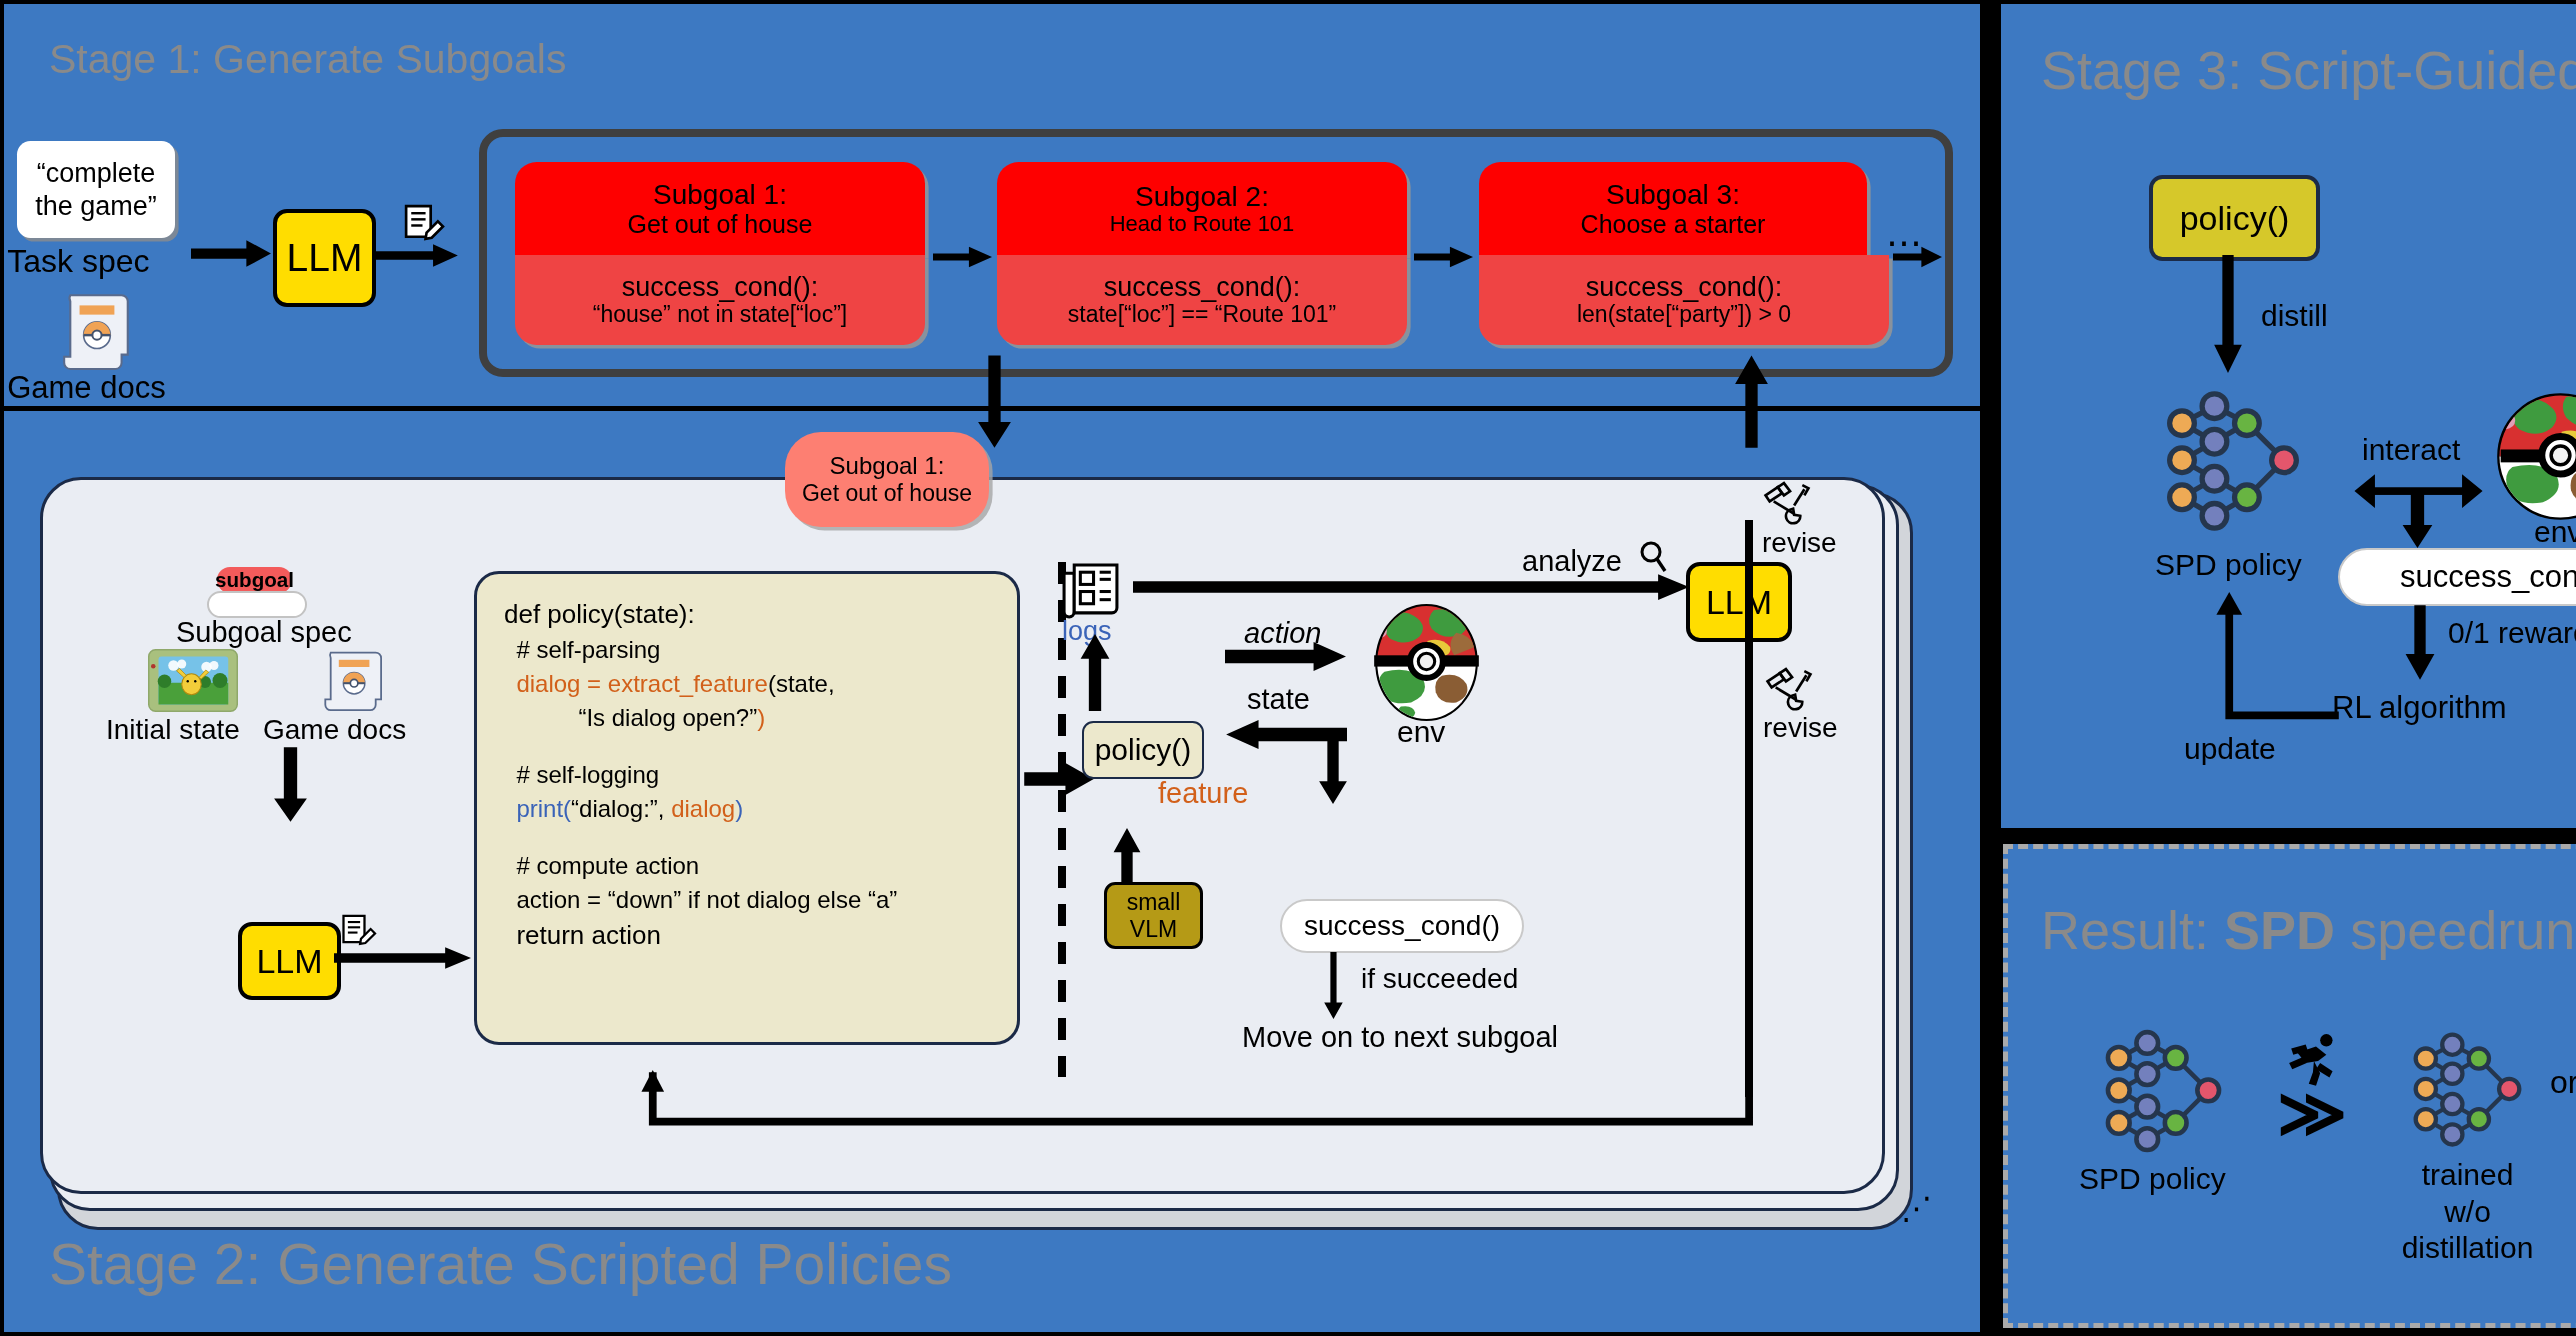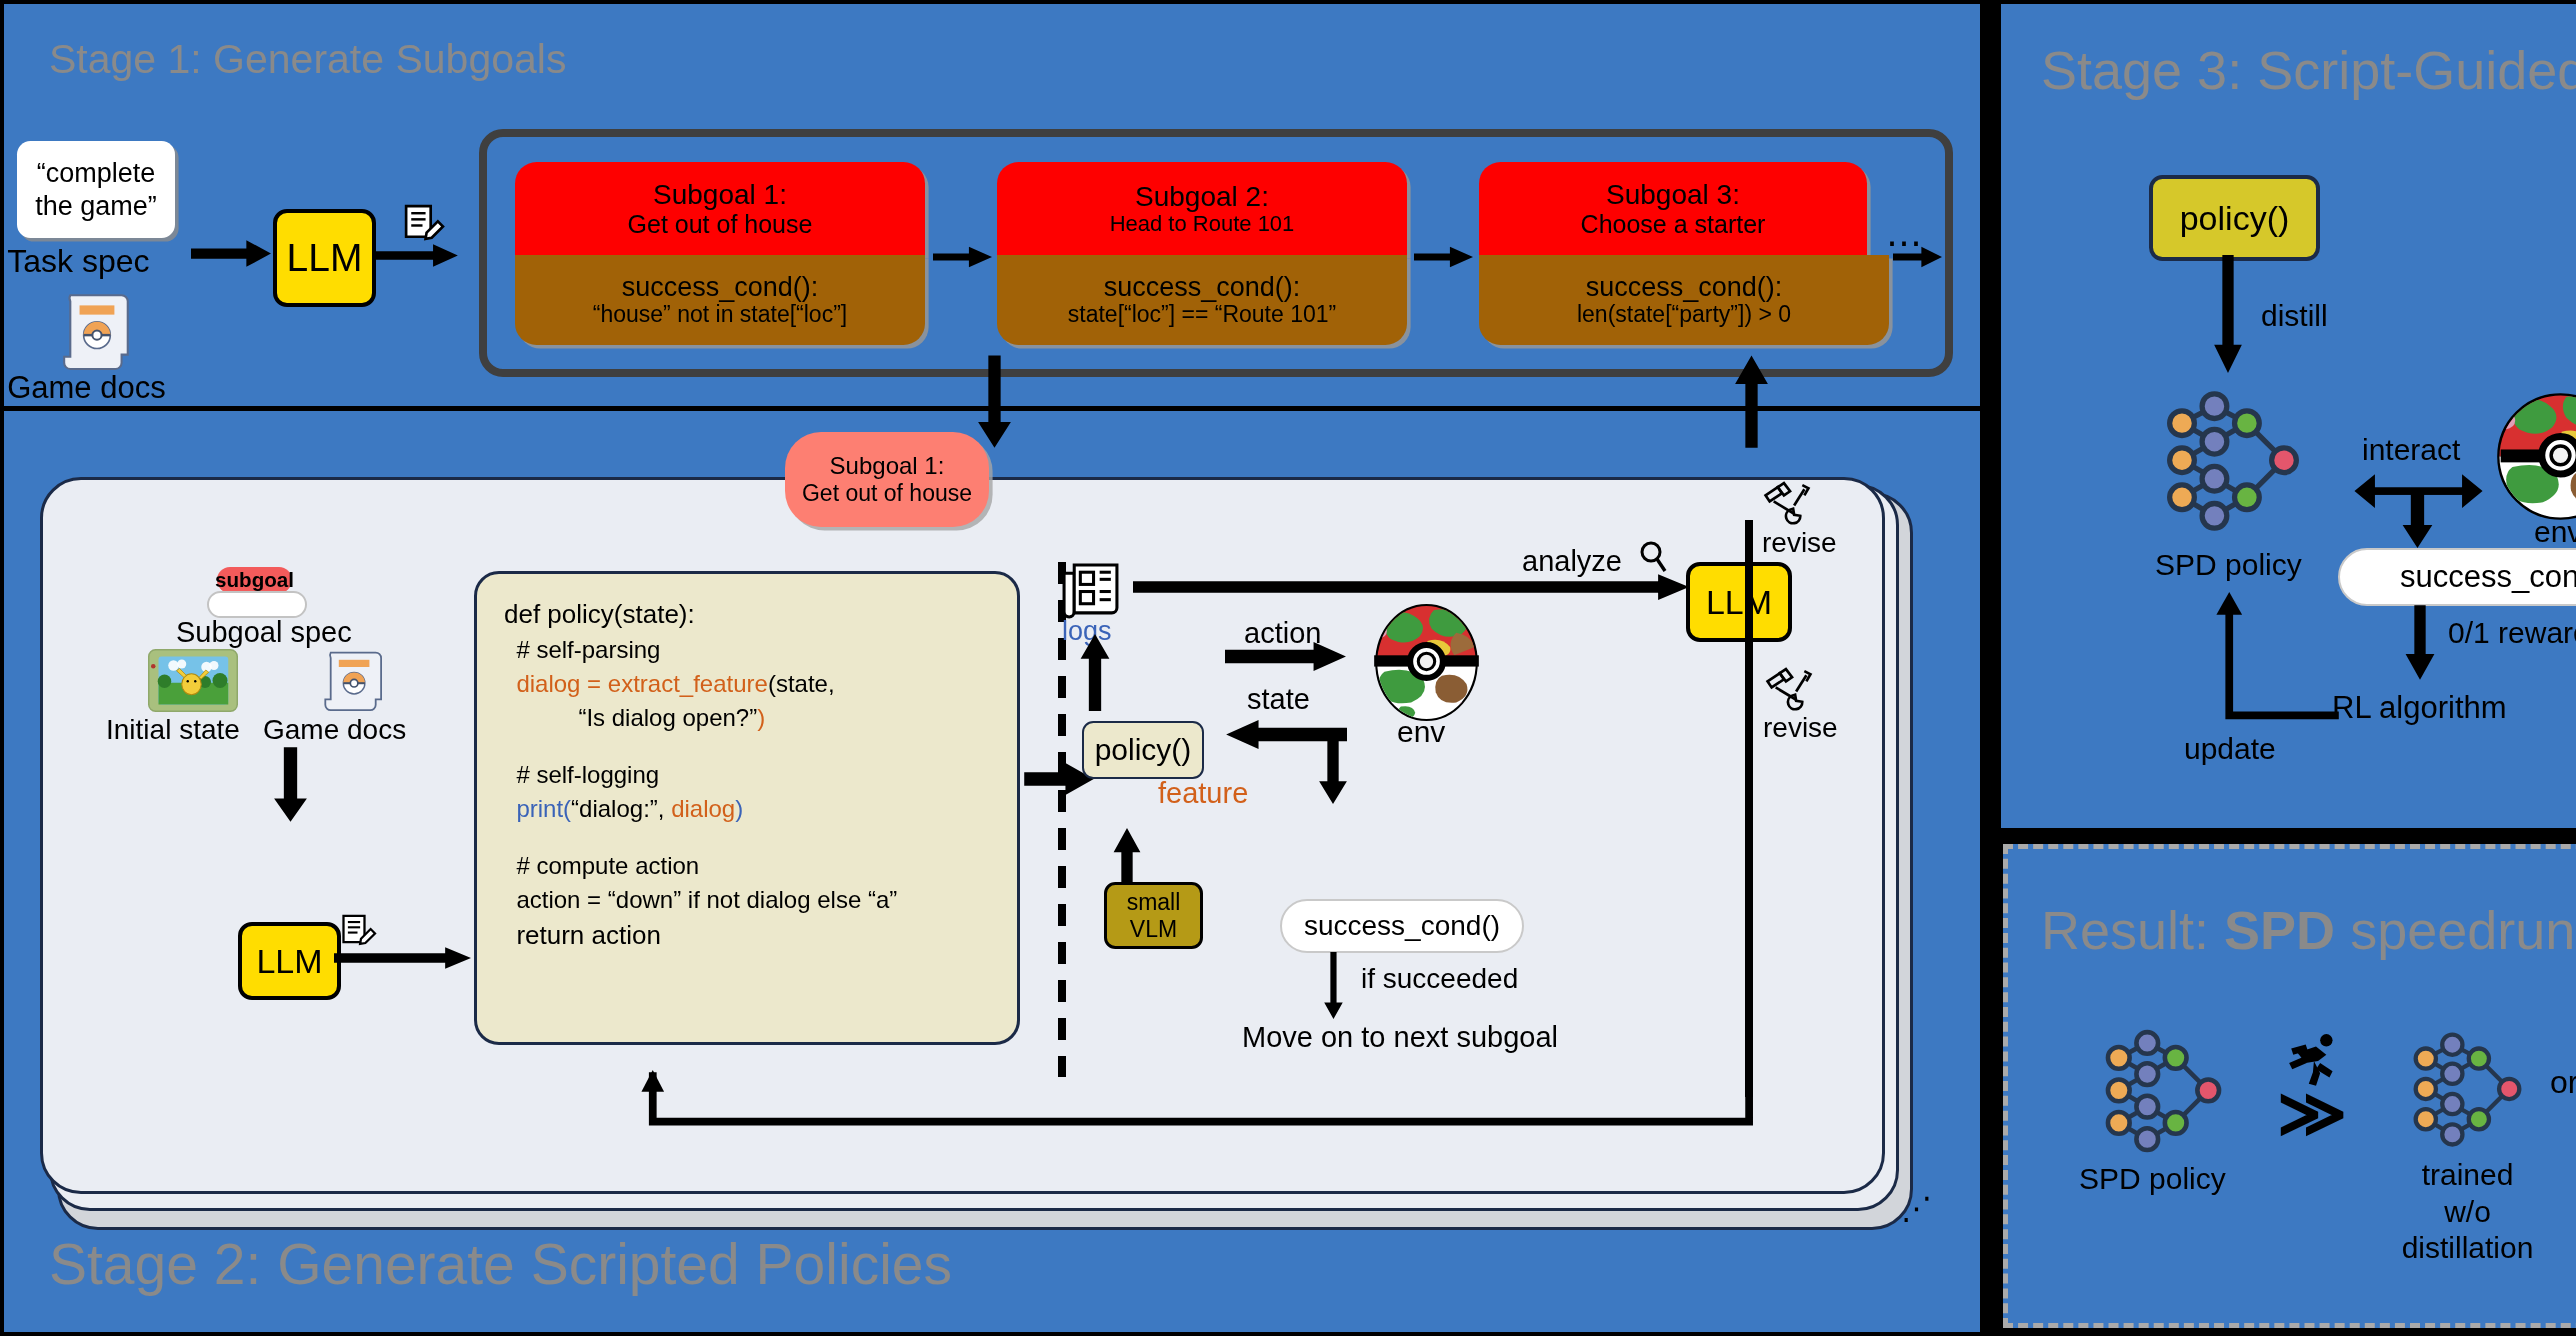--- a/index.html
+++ b/index.html
@@ -21,21 +21,21 @@
   .policybox-yellow{
     background:#d6c82a;border:4.1px solid #1b2a47;border-radius:13.4px;
     color:#000;font-size:34px;
   }
   .redcap{
     background:#fe0000;border-radius:21.6px 21.6px 0 0;color:#000;
     box-shadow:3.6px 3.6px 0 rgba(150,150,150,0.85);
     flex-direction:column;line-height:1.12;
   }
   .whitecap{
-    background:#a16207;border-radius:0 0 21.6px 21.6px;color:#000;
+    background:#ef4444;border-radius:0 0 21.6px 21.6px;color:#000;
     box-shadow:3.6px 3.6px 0 rgba(150,150,150,0.85);
     flex-direction:column;line-height:1.12;
   }
   .rounded-outline{
     border:8.8px solid #3f3f3f;border-radius:24px;
   }
   .stage2-card{
     background:#eaedf3;border:3.1px solid #1b2a47;border-radius:41px;
   }
   .stage2-shadowcard{
@@ -367,21 +367,21 @@
     <svg width="34" height="61" viewBox="0 0 66 118">
         <path d="M33 0 l26 47 h-15 v71 h-22 v-71 h-15 z" fill="#000"></path>
       </svg>
   </div>
 
   <div class="abs vlm ctr" style="left:1104px;top:882px;width:93px;height:61px;">
     <span style="white-space:pre-line;">small
 VLM</span>
   </div>
 
-  <div class="abs lbl" style="left:1244px;top:617px;font-size:29px;">action</div>
+  <div class="abs lbl" style="left:1244px;top:617px;font-size:29px;font-style:italic;">action</div>
   <div class="abs" style="left:1225px;top:641px;">
     <svg width="121" height="32" viewBox="0 0 235 62">
         <path d="M0 17 h172 v-15 l63 28 l-63 28 v-15 h-172 z" fill="#000"></path>
       </svg>
   </div>
 
   <div class="abs lbl" style="left:1247px;top:683px;font-size:29px;">state</div>
   <div class="abs" style="left:1221px;top:719px;">
     <svg width="126" height="32" viewBox="0 0 245 62">
         <path d="M245 17 h-172 v-15 l-63 28 l63 28 v-15 h172 z" fill="#000"></path>

